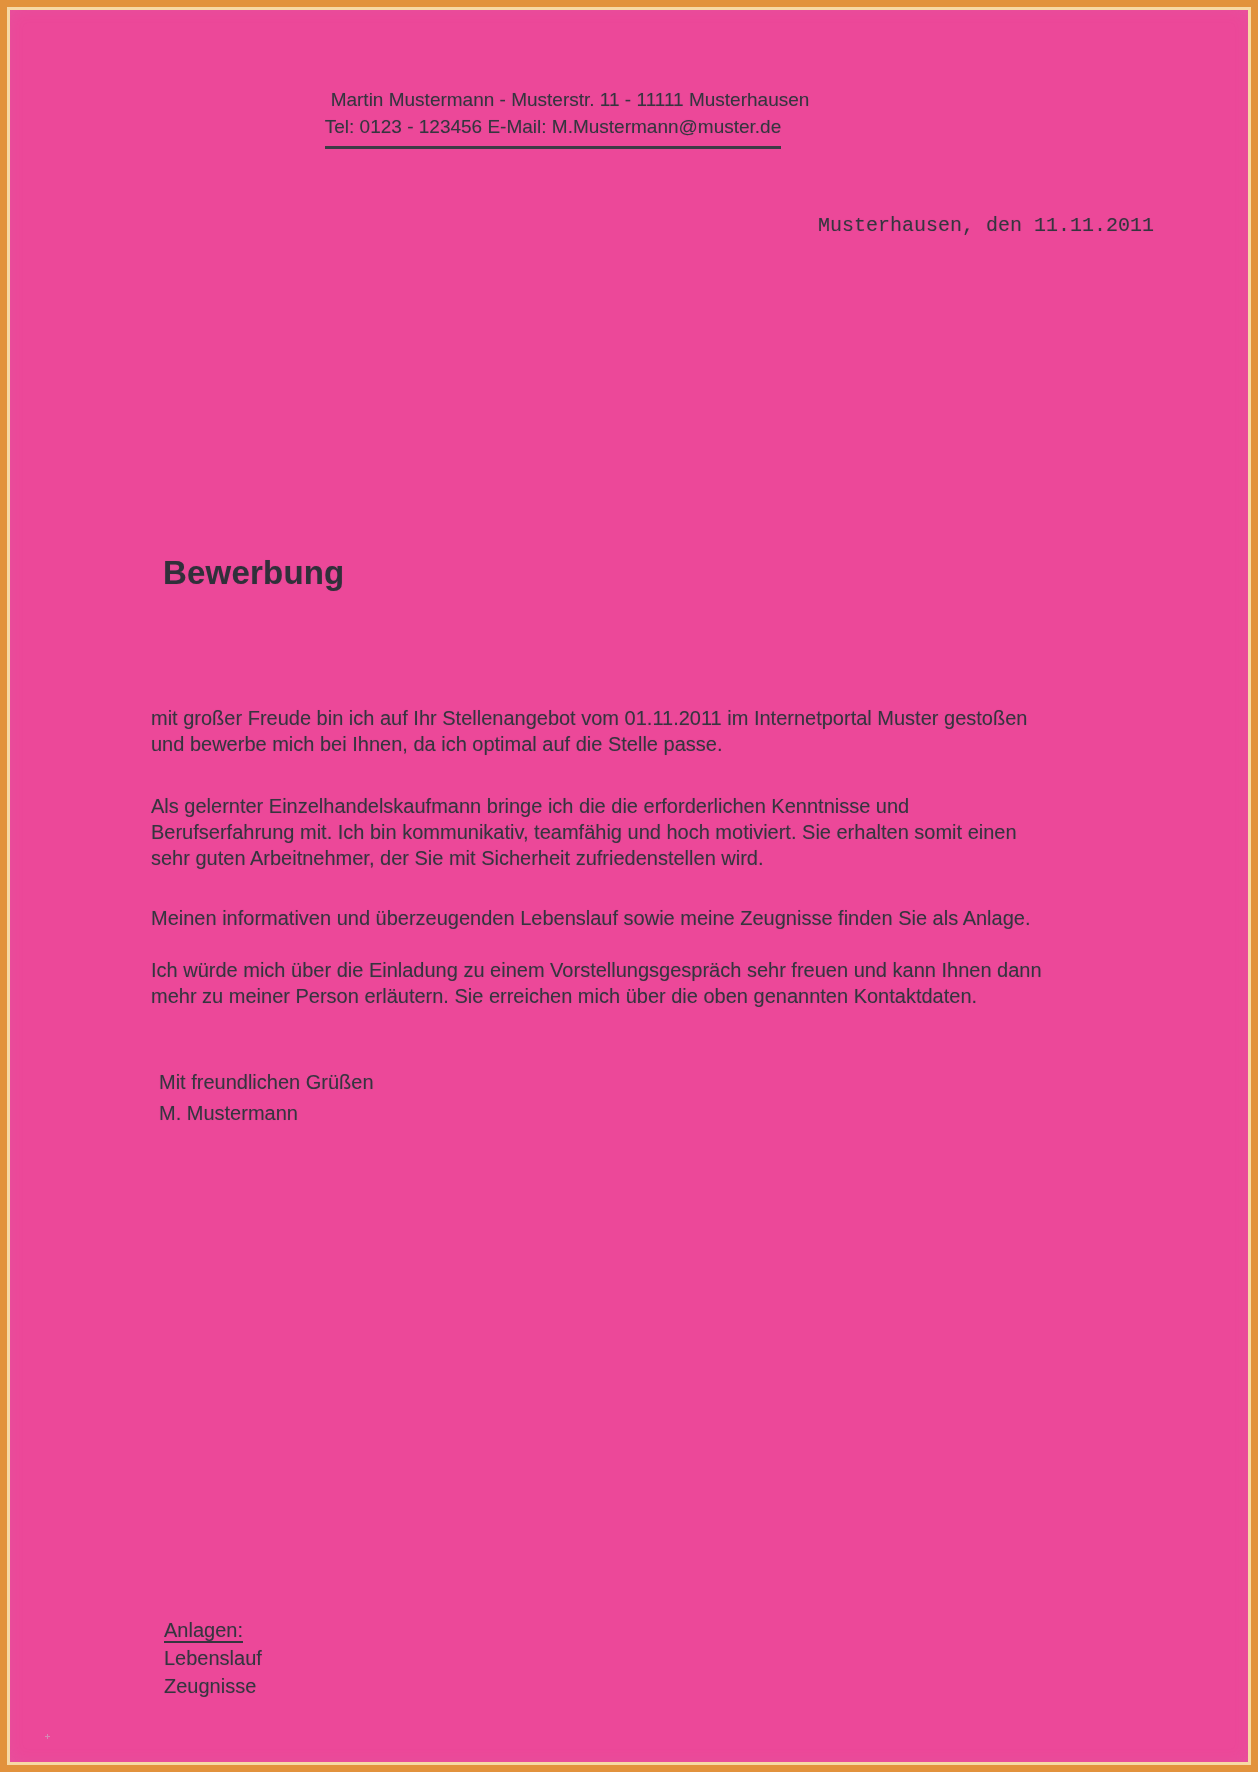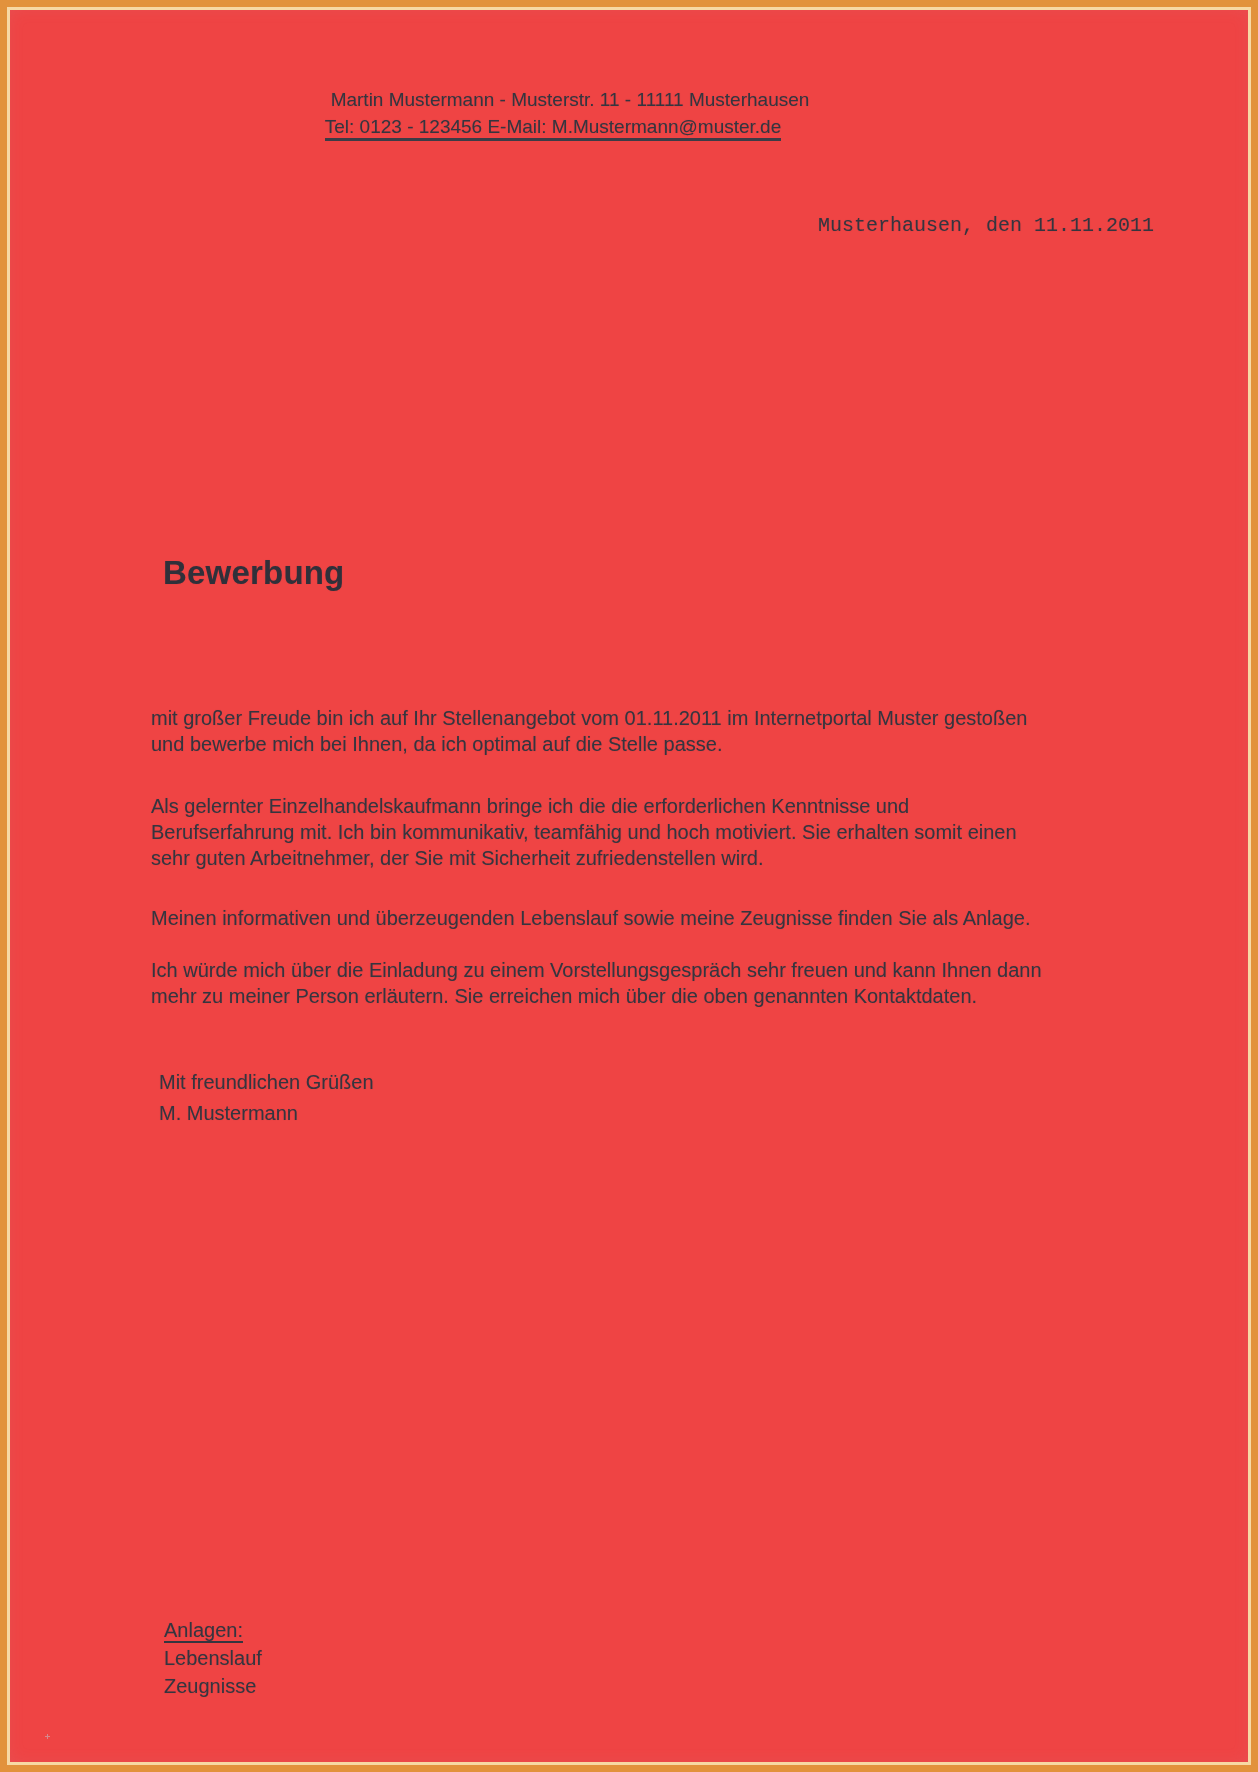--- a/index.html
+++ b/index.html
@@ -2,21 +2,21 @@
 <html><head>
 <meta charset="utf-8">
 <style>
   html, body { margin: 0; padding: 0; background: #ffffff; }
 
   .page {
     position: relative;
     width: 1258px;
     height: 1772px;
     box-sizing: border-box;
-    background: #ef4444;
+    background: #ec4899;
     border: 7px solid #e2923c;
     box-shadow: inset 0 0 0 3px #f7d9a4, inset 0 0 18px rgba(180,170,200,0.12);
     font-family: "Liberation Sans", sans-serif;
     color: #35353f;
     overflow: hidden;
   }
 
   .page * { text-shadow: 0 0 1px rgba(60,60,72,0.28); }
 
   .abs { position: absolute; }
@@ -27,21 +27,21 @@
     font-size: 19px;
   }
   .contact-line {
     top: 109px; left: 0; right: 152px;
     text-align: center;
     font-size: 19px;
   }
   .contact-line .underlined {
     display: inline-block;
     border-bottom: 3px solid #3c3c46;
-    padding-bottom: 0;
+    padding-bottom: 8px;
   }
 
   .date-line {
     top: 207px; left: 811px;
     font-size: 20px;
     font-family: Liberation Mono, monospace;
   }
 
   .recipient {
     top: 293px; left: 157px;

